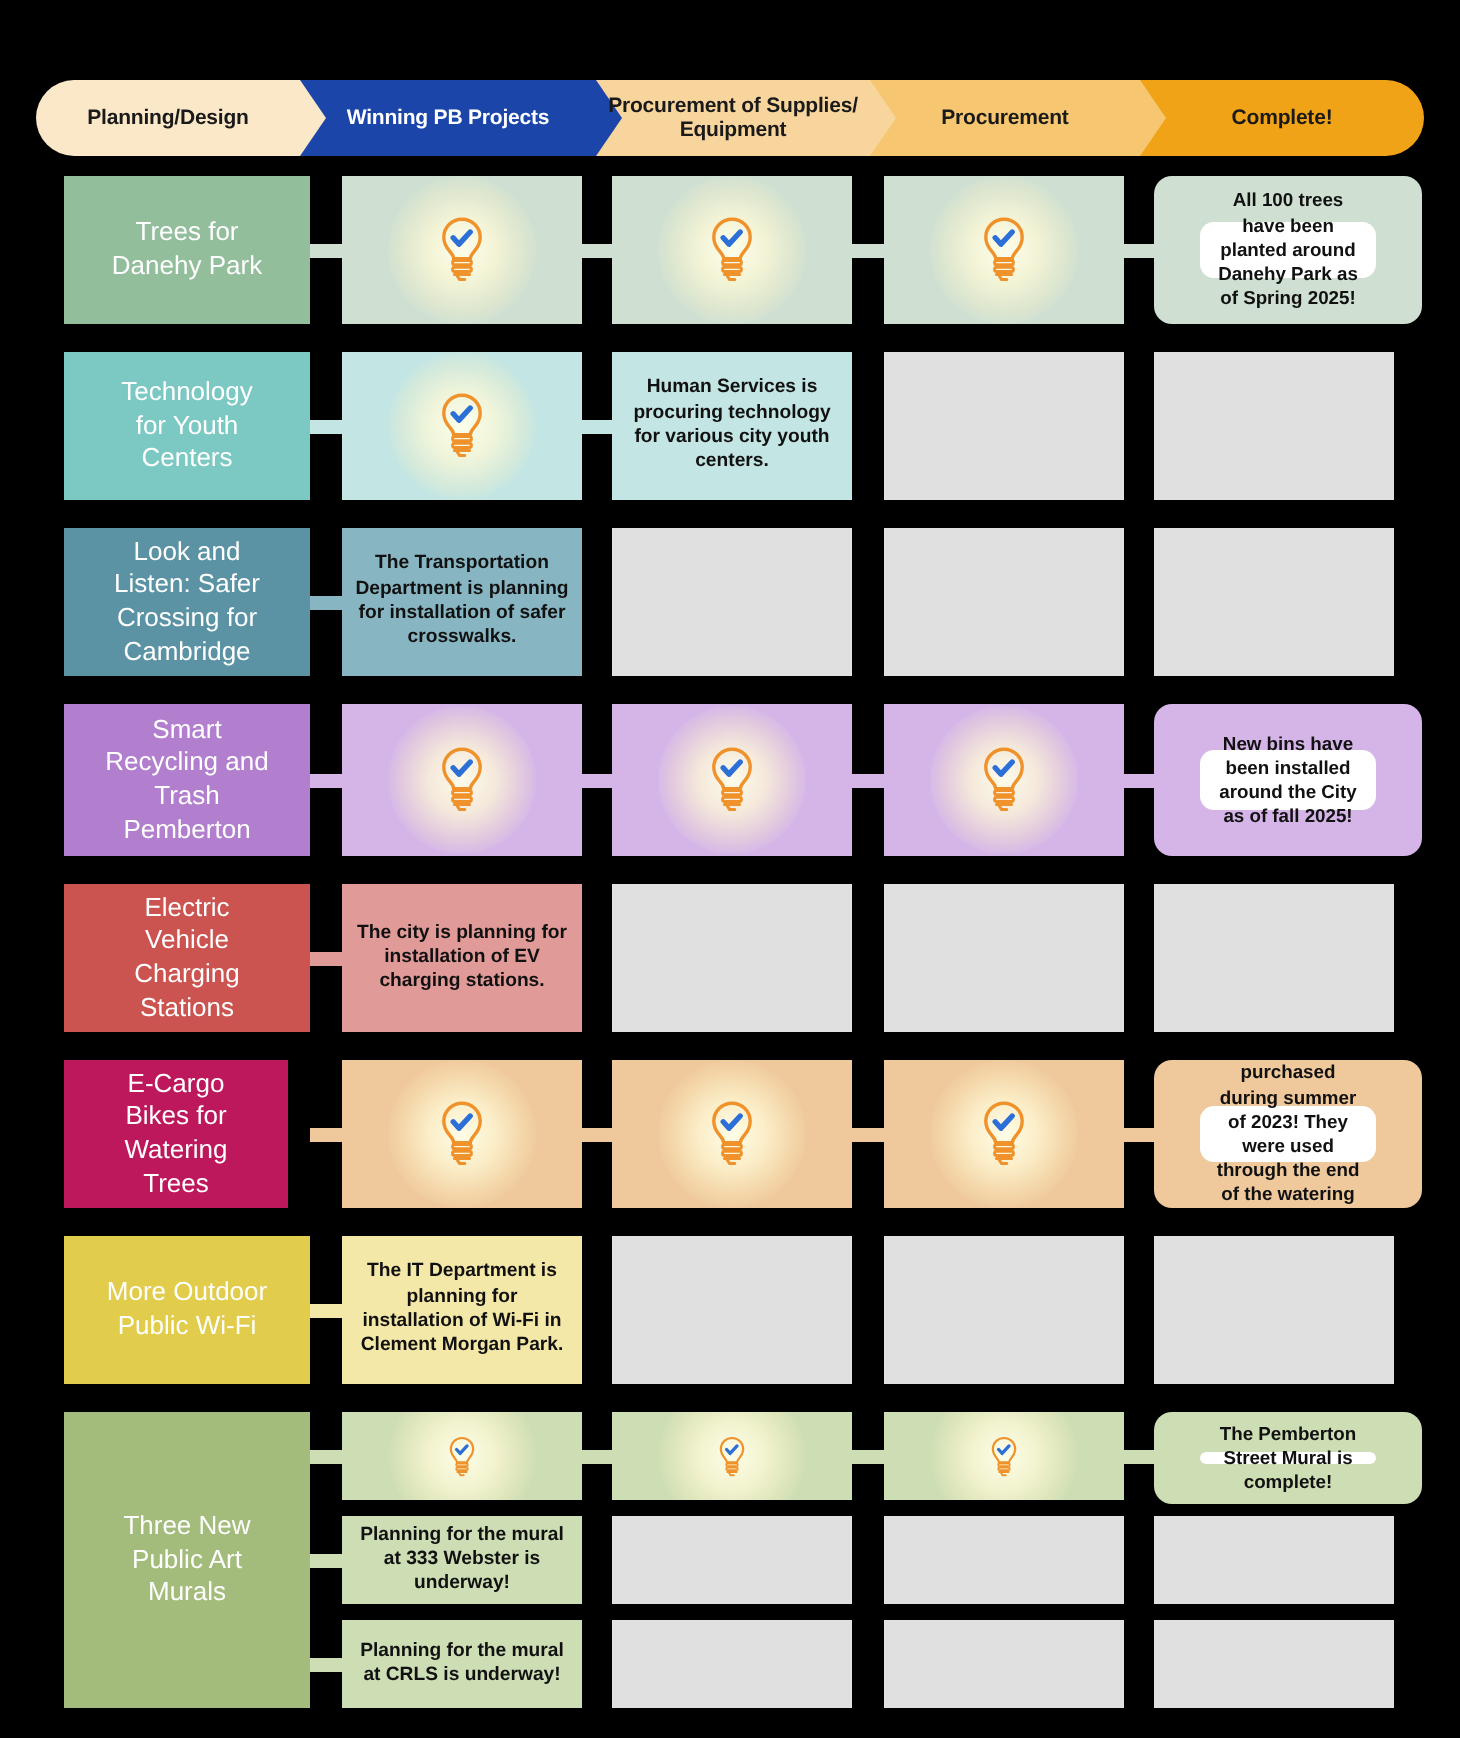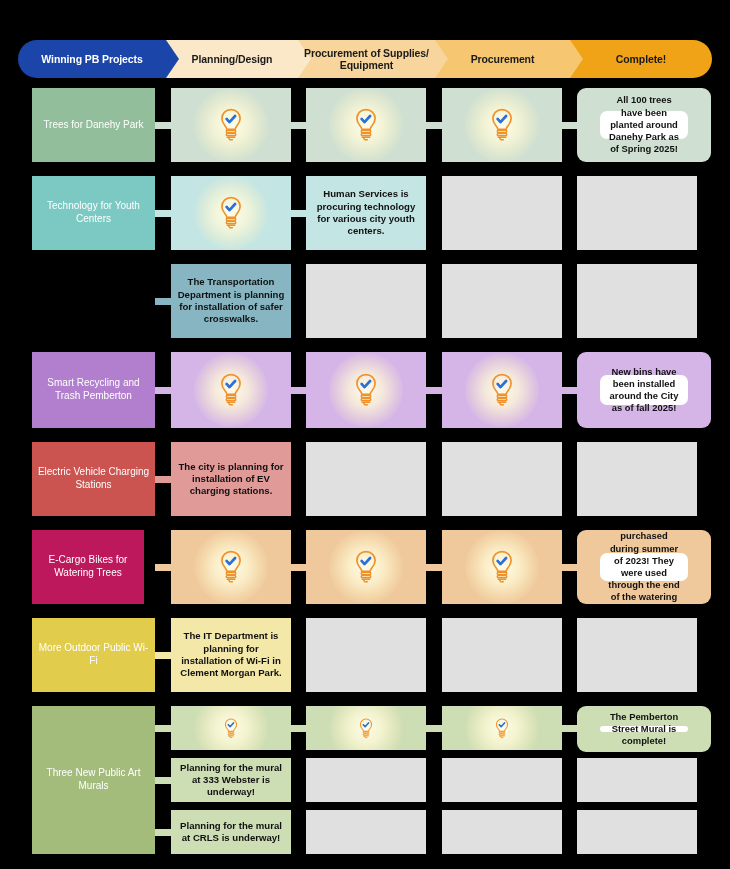--- a/index.html
+++ b/index.html
@@ -84,22 +84,22 @@
     line-height: 1.28;
     font-weight: bold;
     color: #111111;
     padding: 3px 6px;
     overflow: hidden;
   }
 
   .cell.label {
     color: #FFFFFF;
     font-weight: normal;
-    font-size: 10px;
-    padding: 4px 4px;
+    font-size: 13px;
+    padding: 4px 20px;
   }
 
   .cell.empty { background: #E0E0E0; }
 
   
   .conn {
     position: absolute;
     height: 7px;
     z-index: 1;
   }
@@ -144,26 +144,26 @@
     pointer-events: none;
   }
   .bulb-svg { position: relative; z-index: 2; }
 </style>
 </head>
 <body>
 
 <div id="board">
 
   <div id="header-pill">
+      <div class="hdr-seg" id="seg1" style="background: rgb(250, 232, 200); color: rgb(250, 232, 200);">
+        <span class="hdr-label" style="color: rgb(26, 26, 26);">Planning/Design</span>
+        <span class="tip"></span>
+      </div>
       <div class="hdr-seg" id="seg0" style="background: rgb(27, 69, 168); color: rgb(27, 69, 168);">
         <span class="hdr-label" style="color: rgb(255, 255, 255);">Winning PB Projects</span>
-        <span class="tip"></span>
-      </div>
-      <div class="hdr-seg" id="seg1" style="background: rgb(250, 232, 200); color: rgb(250, 232, 200);">
-        <span class="hdr-label" style="color: rgb(26, 26, 26);">Planning/Design</span>
         <span class="tip"></span>
       </div>
       <div class="hdr-seg" id="seg2" style="background: rgb(247, 213, 156); color: rgb(247, 213, 156);">
         <span class="hdr-label" style="color: rgb(26, 26, 26);">Procurement of Supplies/ Equipment</span>
         <span class="tip"></span>
       </div>
       <div class="hdr-seg" id="seg3" style="background: rgb(246, 199, 112); color: rgb(246, 199, 112);">
         <span class="hdr-label" style="color: rgb(26, 26, 26);">Procurement</span>
         <span class="tip"></span>
       </div>
@@ -241,20 +241,23 @@
             </svg>
           </span>
         </div>
         <div class="cell" style="left: 306px; top: 0px; height: 74px; width: 120px; background: rgb(195, 229, 227);">
           <span>Human Services is procuring technology for various city youth centers.</span>
         </div>
         <div class="cell empty" style="left: 442px; top: 0px; height: 74px; width: 120px;"></div>
         <div class="cell empty" style="left: 577px; top: 0px; height: 74px; width: 120px;"></div>
       </div>
       <div class="row" style="top: 264px; height: 74px;">
+        <div class="cell label" style="left: 32px; top: 0px; width: 123px; height: 74px; background: rgb(91, 147, 164);">
+          <span>Look and Listen: Safer Crossing for Cambridge</span>
+        </div>
         <div class="conn" style="left: 155px; top: 33.5px; width: 16px; background: rgb(135, 182, 194);"></div>
         <div class="cell" style="left: 171px; top: 0px; height: 74px; width: 120px; background: rgb(135, 182, 194);">
           <span>The Transportation Department is planning for installation of safer crosswalks.</span>
         </div>
         <div class="cell empty" style="left: 306px; top: 0px; height: 74px; width: 120px;"></div>
         <div class="cell empty" style="left: 442px; top: 0px; height: 74px; width: 120px;"></div>
         <div class="cell empty" style="left: 577px; top: 0px; height: 74px; width: 120px;"></div>
       </div>
       <div class="row" style="top: 352px; height: 76px;">
         <div class="cell label" style="left: 32px; top: 0px; width: 123px; height: 76px; background: rgb(178, 127, 206);">

